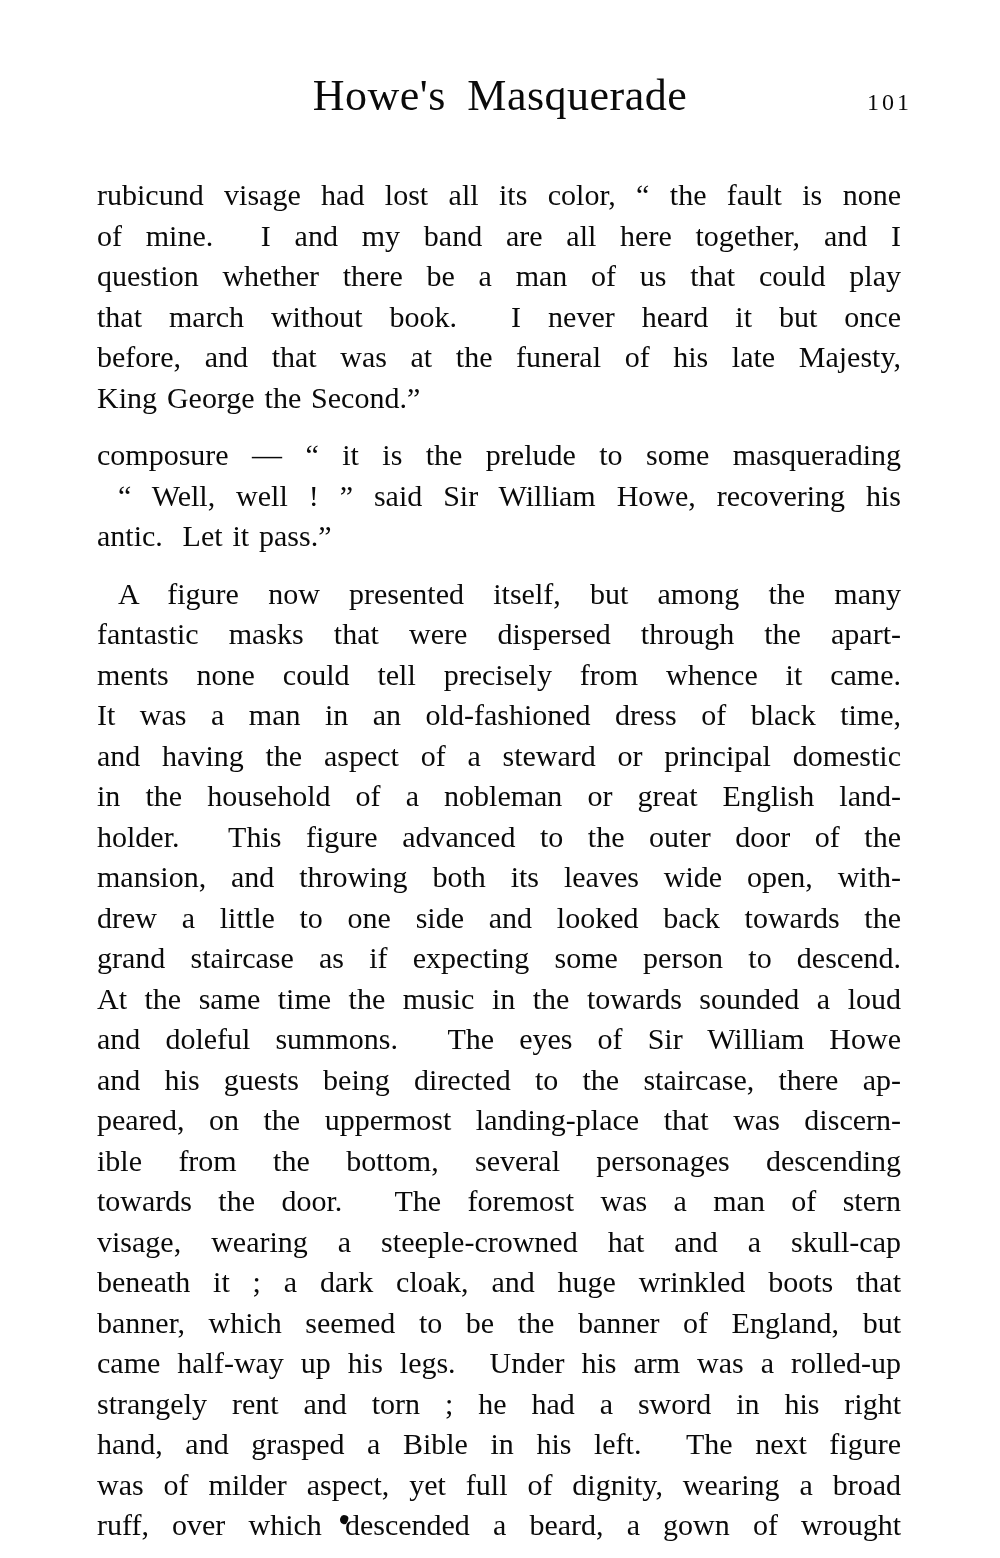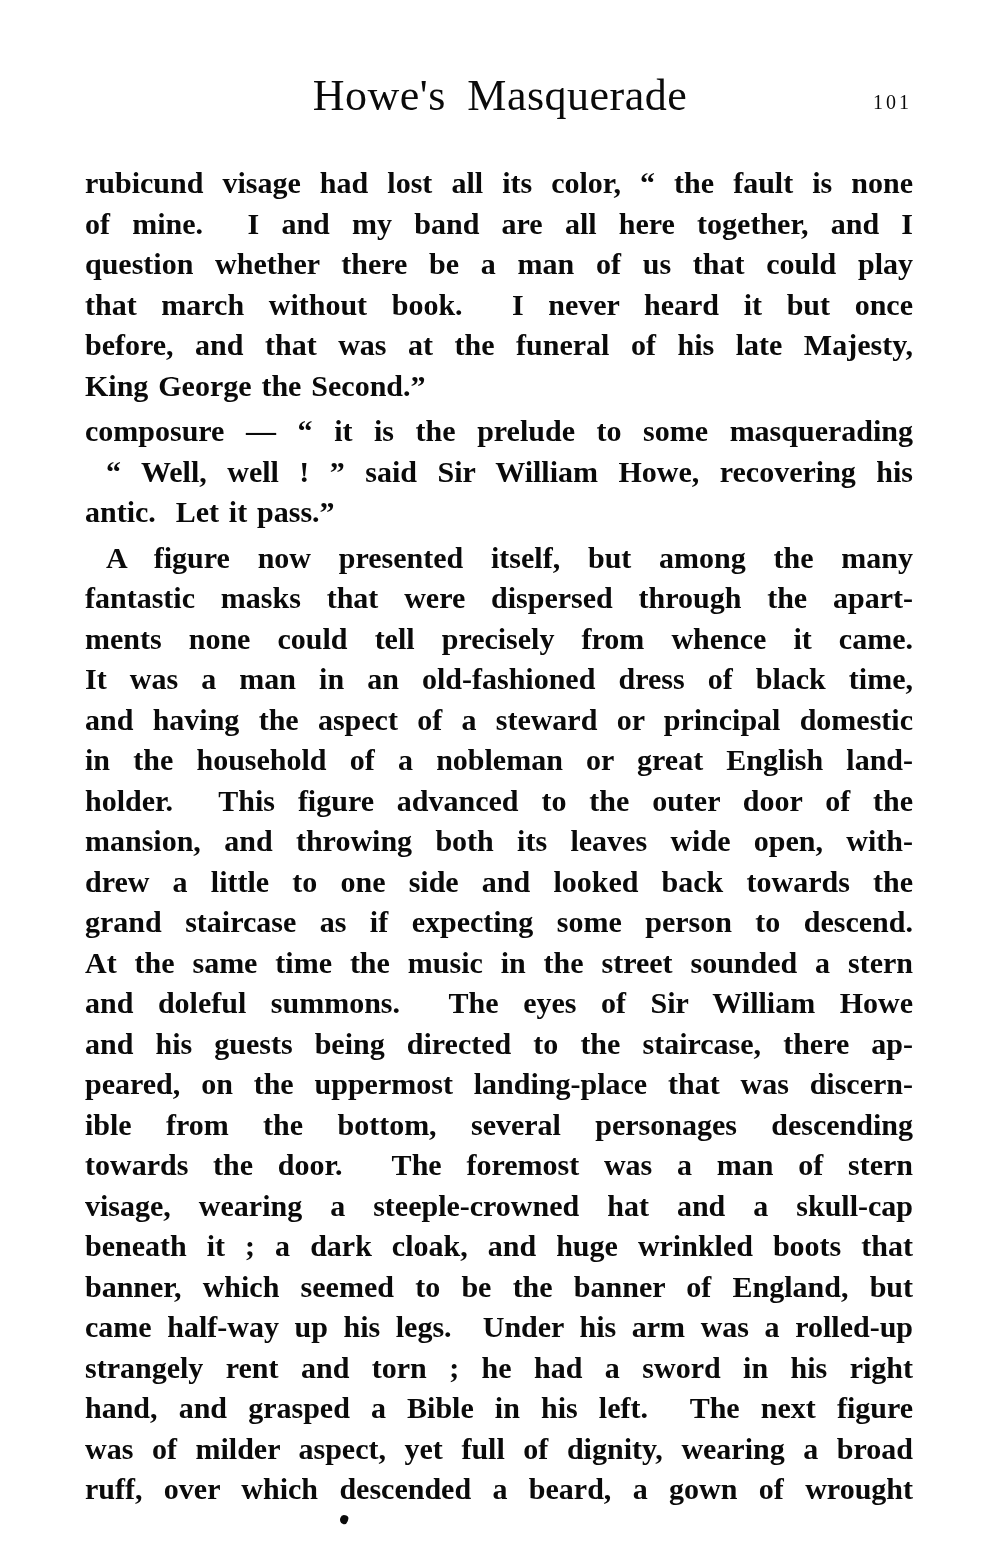--- a/index.html
+++ b/index.html
@@ -32,36 +32,35 @@
     font-size: 44px;
     line-height: 50px;
     letter-spacing: 0.5px;
     word-spacing: 10px;
     white-space: pre;
   }
   .page-number {
     position: absolute;
     right: 88px;
     top: 87px;
-    font-size: 20px;
+    font-size: 24px;
     line-height: 30px;
     letter-spacing: 3px;
     font-feature-settings: "onum" 1;
   }
   .text-block {
     position: absolute;
     left: 80px;
     top: 158px;
     width: 838px;
     font-size: 30px;
     word-spacing: 0.08em;
   }
   .paragraph {
-    margin: 5px;
-    font-weight: bold;
+    margin: 17px;
   }
   .line {
     height: 40.5px;
     line-height: 40.5px;
     text-align: justify;
     text-align-last: justify;
     white-space: pre-wrap;
     overflow: hidden;
   }
   .line.indent {
@@ -110,21 +109,21 @@
         <div class="line indent">A figure now presented itself, but among the many</div>
         <div class="line">fantastic masks that were dispersed through the apart-</div>
         <div class="line">ments none could tell precisely from whence it came.</div>
         <div class="line">It was a man in an old-fashioned dress of black time,</div>
         <div class="line">and having the aspect of a steward or principal domestic</div>
         <div class="line">in the household of a nobleman or great English land-</div>
         <div class="line">holder.  This figure advanced to the outer door of the</div>
         <div class="line">mansion, and throwing both its leaves wide open, with-</div>
         <div class="line">drew a little to one side and looked back towards the</div>
         <div class="line">grand staircase as if expecting some person to descend.</div>
-        <div class="line">At the same time the music in the street sounded a stern</div>
+        <div class="line">At the same time the music in the towards sounded a loud</div>
         <div class="line">and doleful summons.  The eyes of Sir William Howe</div>
         <div class="line">and his guests being directed to the staircase, there ap-</div>
         <div class="line">peared, on the uppermost landing-place that was discern-</div>
         <div class="line">ible from the bottom, several personages descending</div>
         <div class="line">towards the door.  The foremost was a man of stern</div>
         <div class="line">visage, wearing a steeple-crowned hat and a skull-cap</div>
         <div class="line">beneath it ; a dark cloak, and huge wrinkled boots that</div>
         <div class="line">banner, which seemed to be the banner of England, but</div>
         <div class="line">came half-way up his legs.  Under his arm was a rolled-up</div>
         <div class="line">strangely rent and torn ; he had a sword in his right</div>

